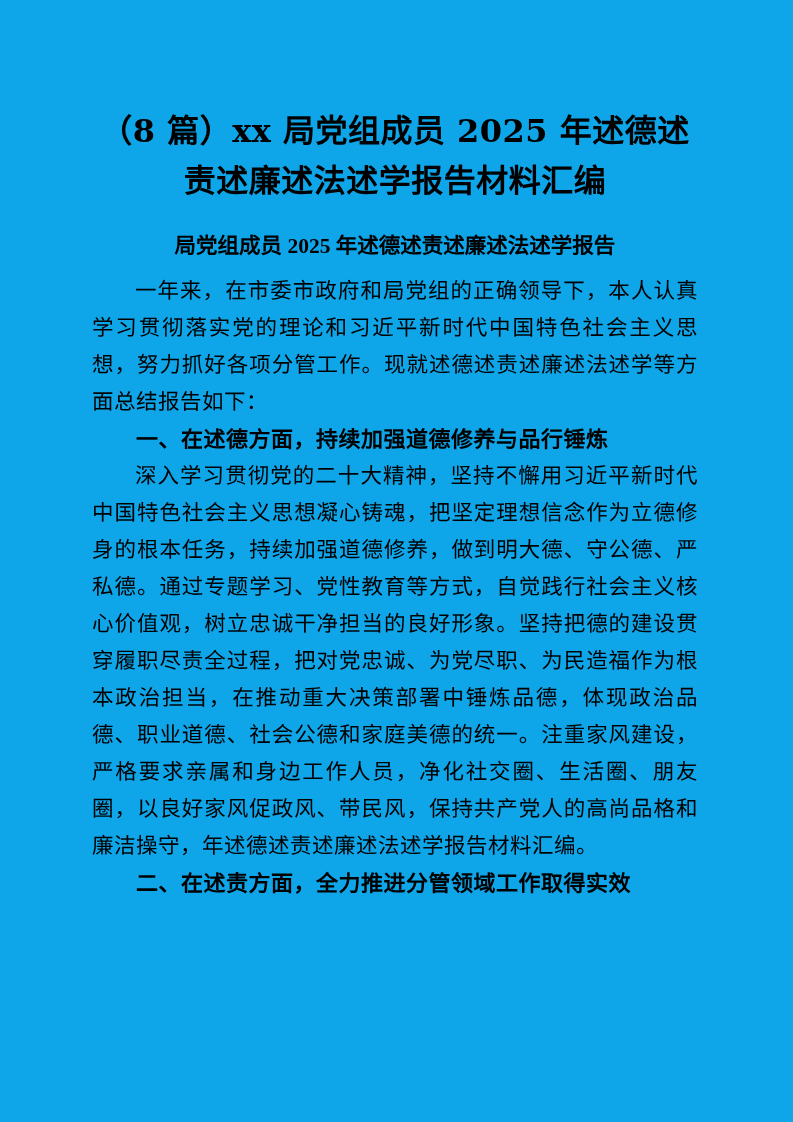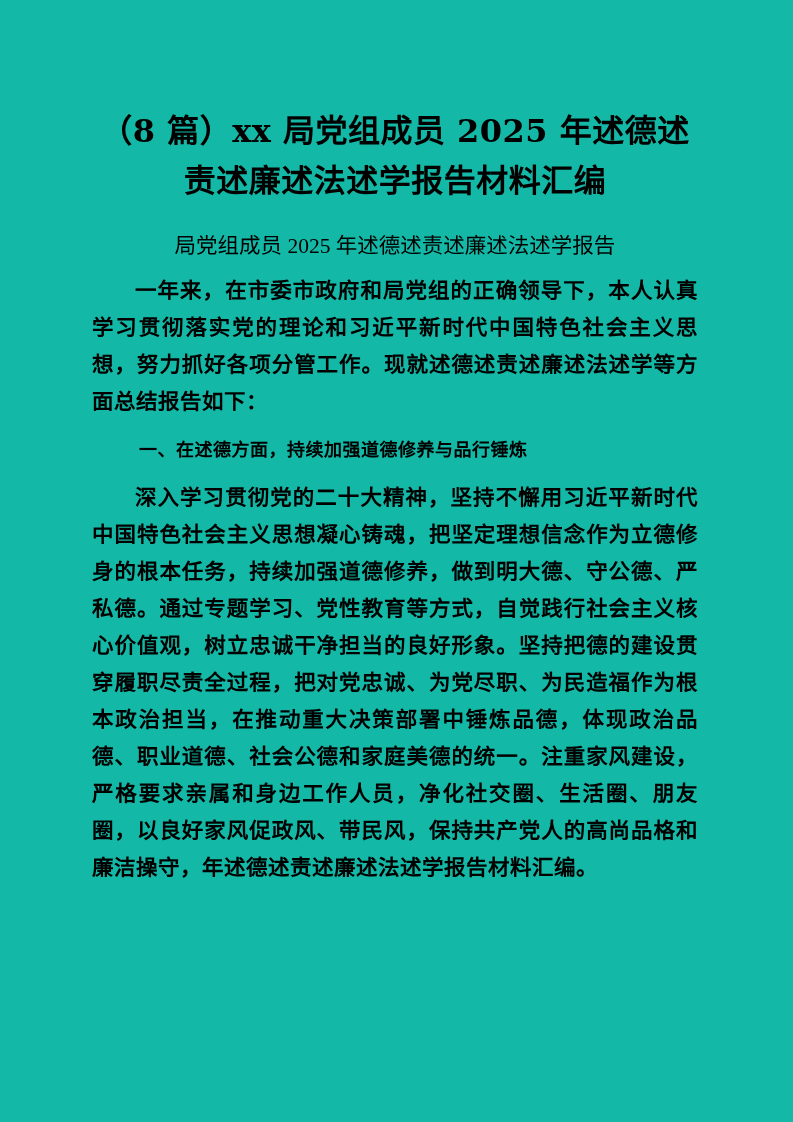--- a/index.html
+++ b/index.html
@@ -6,73 +6,73 @@
   html, body {
     margin: 0;
     padding: 0;
     background: #ffffff;
   }
   .page {
     position: relative;
     width: 793px;
     height: 1122px;
     margin: 0 auto;
-    background: #14b8a6;
+    background: #0ea5e9;
     color: #000000;
     box-sizing: border-box;
     padding: 106px 95px 0 92px;
     overflow: hidden;
     font-family: "Liberation Serif", "DejaVu Serif", serif;
   }
   .doc-title {
     margin: 0;
     font-family: "DejaVu Serif", "Liberation Serif", serif;
     font-weight: bold;
     font-size: 32px;
     line-height: 50px;
     text-align: center;
     letter-spacing: 0.5px;
   }
   .doc-subtitle {
     margin: 22px 0 8px 0;
     font-size: 21.5px;
     line-height: 37px;
     text-align: center;
-    font-weight: normal;
+    font-weight: bold;
   }
   .body-para {
     margin: 0;
     font-size: 21.5px;
     line-height: 37px;
     text-align: justify;
     text-justify: inter-character;
     text-indent: 2em;
     letter-spacing: 0.5px;
-    font-weight: bold;
   }
   .section-heading {
-    margin: 11px;
+    margin: 0;
     font-family: "Liberation Sans", "DejaVu Sans", sans-serif;
     font-weight: bold;
-    font-size: 18px;
+    font-size: 22px;
     line-height: 37px;
     text-indent: 2em;
     letter-spacing: 0.5px;
   }
 </style>
 </head>
 <body>
 
 <div class="page">
 
   <h1 class="doc-title">（8 篇）xx 局党组成员 2025 年述德述责述廉述法述学报告材料汇编</h1>
 
   <h2 class="doc-subtitle">局党组成员 2025 年述德述责述廉述法述学报告</h2>
 
   <p class="body-para">一年来，在市委市政府和局党组的正确领导下，本人认真学习贯彻落实党的理论和习近平新时代中国特色社会主义思想，努力抓好各项分管工作。现就述德述责述廉述法述学等方面总结报告如下：</p>
 
   <h3 class="section-heading">一、在述德方面，持续加强道德修养与品行锤炼</h3>
 
   <p class="body-para">深入学习贯彻党的二十大精神，坚持不懈用习近平新时代中国特色社会主义思想凝心铸魂，把坚定理想信念作为立德修身的根本任务，持续加强道德修养，做到明大德、守公德、严私德。通过专题学习、党性教育等方式，自觉践行社会主义核心价值观，树立忠诚干净担当的良好形象。坚持把德的建设贯穿履职尽责全过程，把对党忠诚、为党尽职、为民造福作为根本政治担当，在推动重大决策部署中锤炼品德，体现政治品德、职业道德、社会公德和家庭美德的统一。注重家风建设，严格要求亲属和身边工作人员，净化社交圈、生活圈、朋友圈，以良好家风促政风、带民风，保持共产党人的高尚品格和廉洁操守，年述德述责述廉述法述学报告材料汇编。</p>
 
+  <h3 class="section-heading">二、在述责方面，全力推进分管领域工作取得实效</h3>
 
 
 </div>
 
 </body></html>

